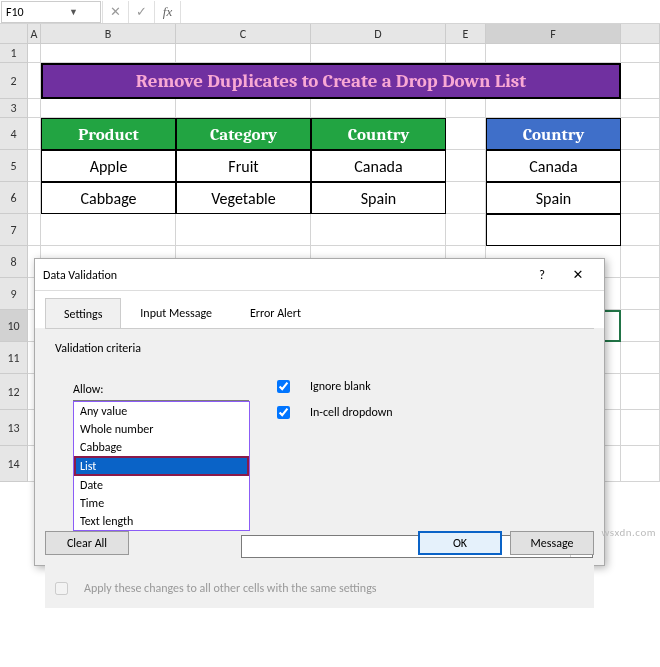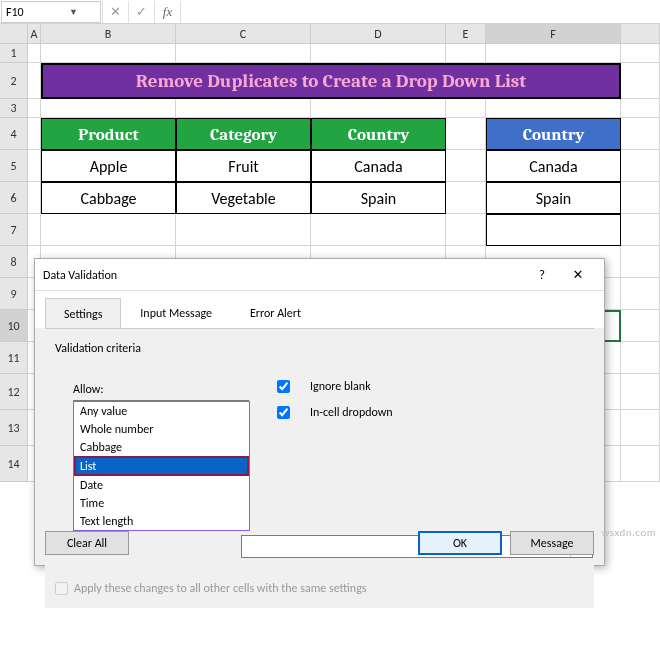--- a/index.html
+++ b/index.html
@@ -50,21 +50,21 @@
 .allow-label { font-size: 12px; margin: 0 0 4px 18px; }
 .allow-box { width: 176px; height: 23px; border: 1px solid #7a7a7a; background: #fff; display: flex; align-items: center; margin-left: 18px; font-size: 12px; padding-left: 6px; }
 .allow-box .ab-btn { width: 18px; height: 21px; border-left: 1px solid #ccc; display: flex; align-items: center; justify-content: center; font-size: 9px; color: #555; margin-left: auto; }
 .dropdown { position: absolute; left: 28px; top: 72px; width: 177px; background: #fff; border: 1px solid #8b5cf6; font-size: 12px; z-index: 5; }
 .dd-item { padding: 2px 6px; }
 .dd-item.sel { background: #0a63c7; color: #fff; border: 2px solid #8b1a4a; padding: 1px 4px; }
 .check { position: absolute; font-size: 12px; display: flex; align-items: center; gap: 20px; }
 .check input { width: 13px; height: 13px; }
 .src-input { position: absolute; left: 196px; top: 206px; width: 352px; height: 23px; border: 1px solid #7a7a7a; background: #fff; display: flex; align-items: center; }
 .src-input .range-btn { width: 22px; height: 21px; margin-left: auto; border-left: 1px solid #ccc; display: flex; align-items: center; justify-content: center; font-size: 11px; }
-.apply-row { position: absolute; left: 10px; top: 252px; display: flex; align-items: center; gap: 6px; font-size: 12px; color: #999; }
+.apply-row { position: absolute; left: 10px; top: 252px; display: flex; align-items: center; gap: 16px; font-size: 12px; color: #999; }
 .apply-row input { width: 13px; height: 13px; }
 .dlg-buttons { position: absolute; bottom: 10px; left: 10px; right: 10px; display: flex; align-items: center; }
 .dlg-buttons .spacer { flex: 1; }
 .btn { min-width: 84px; height: 24px; border: 1px solid #999; background: #e1e1e1; font-size: 12px; display: flex; align-items: center; justify-content: center; margin-left: 8px; }
 .btn.primary { border: 2px solid #0a63c7; background: #e5f1fb; }
 .watermark { position: absolute; right: 4px; bottom: 128px; font-size: 11px; color: #bbb; letter-spacing: .5px; }
 </style>
 </head>
 <body>
 

